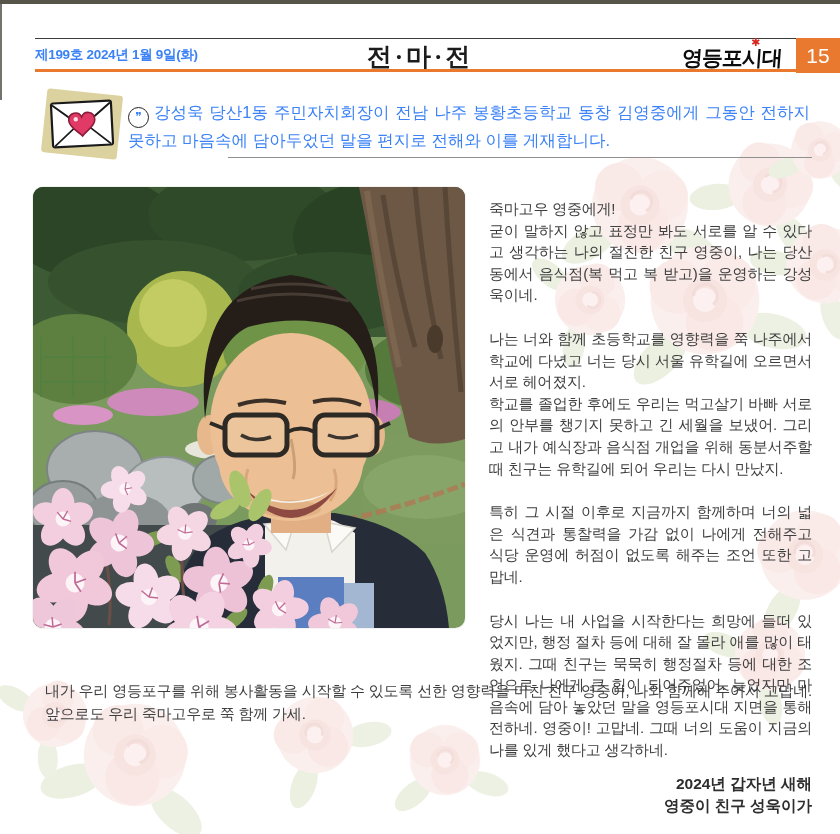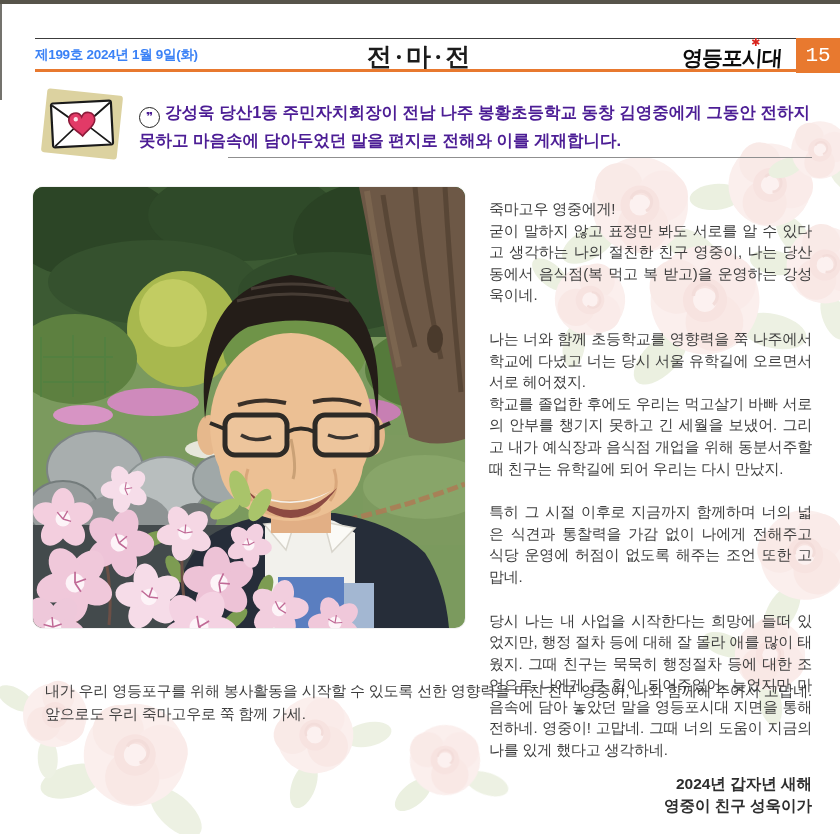--- a/index.html
+++ b/index.html
@@ -20,28 +20,28 @@
   
   .rule-top{position:absolute;top:38px;left:35px;right:0;height:1px;background:#3c3c3c;}
   .rule-orange{position:absolute;top:69px;left:35px;right:44px;height:3px;background:#e8792f;}
   .issue-info{position:absolute;top:46px;left:35px;font-size:13.5px;font-weight:bold;color:#3b82f6;letter-spacing:-0.3px;}
   .section-title{position:absolute;top:40px;left:0;right:0;text-align:center;
     font-family:"Liberation Serif","DejaVu Serif",serif;font-size:25px;font-weight:bold;color:#1c1c1c;letter-spacing:3px;}
   .masthead{position:absolute;top:44px;right:58px;font-size:21px;font-weight:900;color:#0c0c0c;letter-spacing:-1px;transform:skewX(-4deg);}
   .masthead .star{position:absolute;top:-8px;right:24px;font-size:11px;color:#d9251d;transform:skewX(4deg);}
   .page-num-box{position:absolute;top:38px;right:0;width:44px;height:35px;background:#e8792f;
     display:flex;align-items:center;justify-content:center;
-    font-family:Liberation Mono, monospace;font-size:21px;color:#ffffff;}
+    font-family:Liberation Sans, sans-serif;font-size:21px;color:#ffffff;}
 
   
   .envelope-wrap{position:absolute;top:92px;left:44px;width:76px;height:64px;transform:rotate(6deg);}
   .envelope-bg{position:absolute;inset:0;background:#dcd2a0;border-radius:3px;}
   .envelope-wrap svg{position:absolute;left:6px;top:8px;transform:rotate(-9deg);}
   .intro-text{position:absolute;top:100px;left:128px;right:30px;
-    font-size:16.5px;line-height:1.55;font-weight:bold;color:#4c1d95;text-align:justify;margin-left:11px;}
+    font-size:16.5px;line-height:1.55;font-weight:normal;color:#3b82f6;text-align:justify;}
   .quote-circle{display:inline-flex;width:19px;height:19px;border:1.6px solid #222;border-radius:50%;
     align-items:center;justify-content:center;font-size:12px;line-height:1;vertical-align:-3px;margin-right:5px;}
   .rule-sep{position:absolute;top:157px;left:228px;right:28px;height:1px;background:#8f8f8f;}
 
   
   .photo{position:absolute;top:187px;left:33px;width:432px;height:441px;border-radius:10px;overflow:hidden;box-shadow:0 0 0 1px rgba(0,0,0,.05);}
   .photo svg{display:block;}
 
   
   .letter-col{position:absolute;top:182px;left:489px;right:28px;font-size:15px;line-height:21.6px;text-align:justify;color:#3e3e3e;letter-spacing:-0.2px;}

